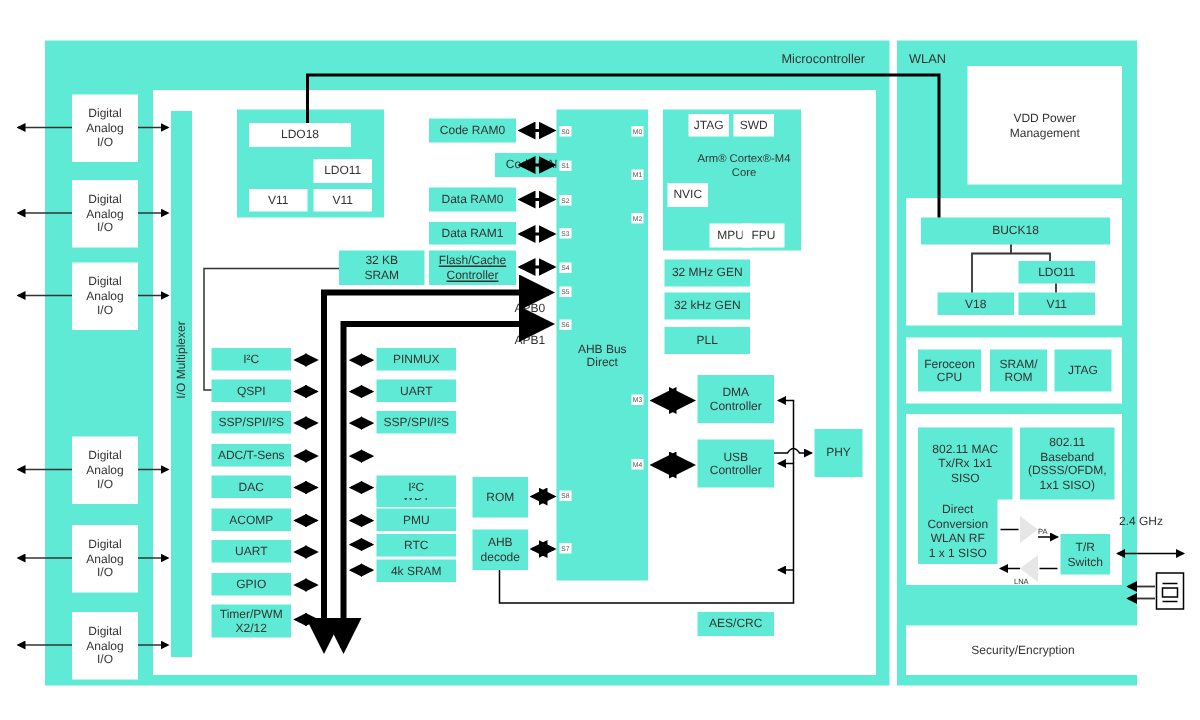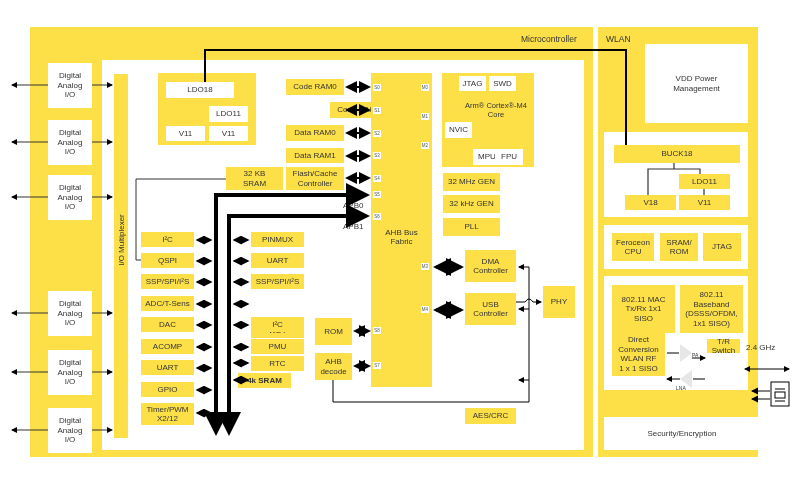--- a/index.html
+++ b/index.html
@@ -1,18 +1,18 @@
 <!DOCTYPE html>
 <html><head>
 <meta charset="utf-8">
 <style>
   html,body{margin:0;padding:0;background:#fff;}
   body{width:800px;height:480px;position:relative;overflow:hidden;font-family:"Liberation Sans",sans-serif;color:#222;}
   .abs{position:absolute;box-sizing:border-box;}
-  .g{background:#fde047;}
+  .g{background:#5eead4;}
   .w{background:#ffffff;}
   .blk{display:flex;align-items:center;justify-content:center;text-align:center;font-size:8px;line-height:9.5px;color:#333;white-space:pre-line;}
   .lbl{font-size:8.5px;color:#333;white-space:pre-line;}
   .port{font-size:4.5px;color:#555;background:#fff;display:flex;align-items:center;justify-content:center;}
   svg.wires{position:absolute;left:0;top:0;width:800px;height:480px;pointer-events:none;}
 </style>
 </head>
 <body>
 
 <div class="abs g" style="left:30px;top:27px;width:563px;height:430px;"></div>
@@ -47,28 +47,28 @@
 <div class="abs g" style="left:158px;top:73px;width:98px;height:72px;"></div>
 <div class="abs w blk" style="left:166px;top:82px;width:68px;height:16px;">LDO18</div>
 <div class="abs w blk" style="left:209px;top:106px;width:39px;height:16px;">LDO11</div>
 <div class="abs w blk" style="left:166px;top:126px;width:39px;height:15px;">V11</div>
 <div class="abs w blk" style="left:209px;top:126px;width:39px;height:15px;">V11</div>
 
 <div class="abs g blk" style="left:286px;top:79px;width:58px;height:16px;">Code RAM0</div>
 <div class="abs g blk" style="left:286px;top:102px;width:58px;height:16px;margin-left:44px;">Code RAM1</div>
 <div class="abs g blk" style="left:286px;top:125px;width:58px;height:16px;">Data RAM0</div>
 <div class="abs g blk" style="left:286px;top:148px;width:58px;height:15px;">Data RAM1</div>
-<div class="abs g blk" style="left:286px;top:167px;width:58px;height:23px;">Flash/Cache
+<div class="abs g blk" style="left:286px;top:167px;width:58px;height:23px;text-decoration:underline;">Flash/Cache
 Controller</div>
 <div class="abs g blk" style="left:226px;top:167px;width:57px;height:23px;">32 KB
 SRAM</div>
 
 <div class="abs g" style="left:371px;top:73px;width:61px;height:314px;"></div>
 <div class="abs blk" style="left:371px;top:226px;width:61px;height:22px;">AHB Bus
-Fabric</div>
+Direct</div>
 
 <div class="abs port" style="left:373px;top:84px;width:8px;height:7px;">S0</div>
 <div class="abs port" style="left:373px;top:107px;width:8px;height:7px;">S1</div>
 <div class="abs port" style="left:373px;top:130px;width:8px;height:7px;">S2</div>
 <div class="abs port" style="left:373px;top:152px;width:8px;height:7px;">S3</div>
 <div class="abs port" style="left:373px;top:175px;width:8px;height:7px;">S4</div>
 <div class="abs port" style="left:373px;top:191px;width:8px;height:7px;">S5</div>
 <div class="abs port" style="left:373px;top:213px;width:8px;height:7px;">S6</div>
 <div class="abs port" style="left:373px;top:327px;width:8px;height:7px;">S8</div>
 <div class="abs port" style="left:373px;top:362px;width:8px;height:7px;">S7</div>
@@ -116,21 +116,21 @@
 <div class="abs g blk" style="left:141px;top:403px;width:53px;height:22px;">Timer/PWM
 X2/12</div>
 
 <div class="abs g blk" style="left:251px;top:232px;width:53px;height:15px;">PINMUX</div>
 <div class="abs g blk" style="left:251px;top:253px;width:53px;height:15px;">UART</div>
 <div class="abs g blk" style="left:251px;top:274px;width:53px;height:15px;">SSP/SPI/I²S</div>
 <div class="abs g blk" style="left:251px;top:296px;width:53px;height:15px;margin-top:27px;">WDT</div>
 <div class="abs g blk" style="left:251px;top:317px;width:53px;height:15px;">I²C</div>
 <div class="abs g blk" style="left:251px;top:339px;width:53px;height:15px;">PMU</div>
 <div class="abs g blk" style="left:251px;top:356px;width:53px;height:15px;">RTC</div>
-<div class="abs g blk" style="left:238px;top:373px;width:53px;height:15px;font-weight:bold;">4k SRAM</div>
+<div class="abs g blk" style="left:251px;top:373px;width:53px;height:15px;">4k SRAM</div>
 
 <div class="abs w blk" style="left:645px;top:44px;width:103px;height:79px;">VDD Power
 Management</div>
 <div class="abs w" style="left:604px;top:132px;width:144px;height:85px;"></div>
 <div class="abs g blk" style="left:614px;top:145px;width:126px;height:18px;">BUCK18</div>
 <div class="abs g blk" style="left:679px;top:174px;width:51px;height:15px;">LDO11</div>
 <div class="abs g blk" style="left:625px;top:195px;width:51px;height:15px;">V18</div>
 <div class="abs g blk" style="left:679px;top:195px;width:51px;height:15px;">V11</div>
 
 <div class="abs w" style="left:604px;top:225px;width:144px;height:44px;"></div>
@@ -145,21 +145,21 @@
 Tx/Rx 1x1
 SISO</div>
 <div class="abs g blk" style="left:680px;top:285px;width:63px;height:48px;">802.11
 Baseband
 (DSSS/OFDM,
 1x1 SISO)</div>
 <div class="abs g blk" style="left:612px;top:332px;width:53px;height:44px;">Direct
 Conversion
 WLAN RF
 1 x 1 SISO</div>
-<div class="abs g blk" style="left:707px;top:339px;width:33px;height:14px;">T/R
+<div class="abs g blk" style="left:707px;top:356px;width:33px;height:27px;">T/R
 Switch</div>
 <div class="abs lbl" style="left:708px;top:343px;font-size:8px;margin-left:38px;">2.4 GHz</div>
 <div class="abs lbl" style="left:692px;top:352px;font-size:5px;">PA</div>
 <div class="abs lbl" style="left:676px;top:385px;font-size:5px;">LNA</div>
 
 <div class="abs w blk" style="left:604px;top:417px;width:156px;height:33px;">Security/Encryption</div>
 
 <svg class="wires" viewBox="0 0 800 480">
   <defs>
     <marker id="ah" markerWidth="6" markerHeight="6" refX="5" refY="3" orient="auto">

